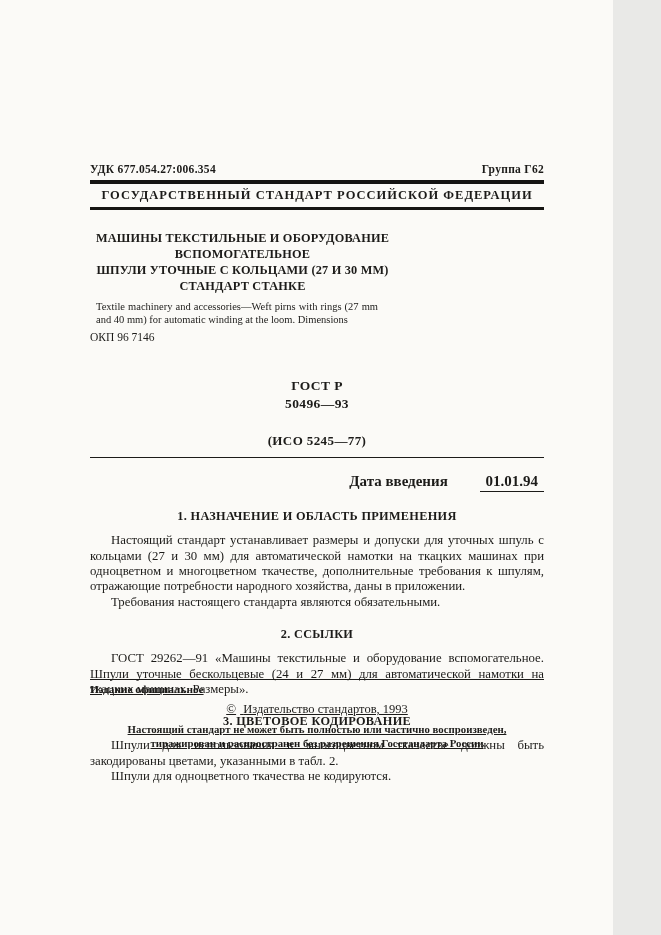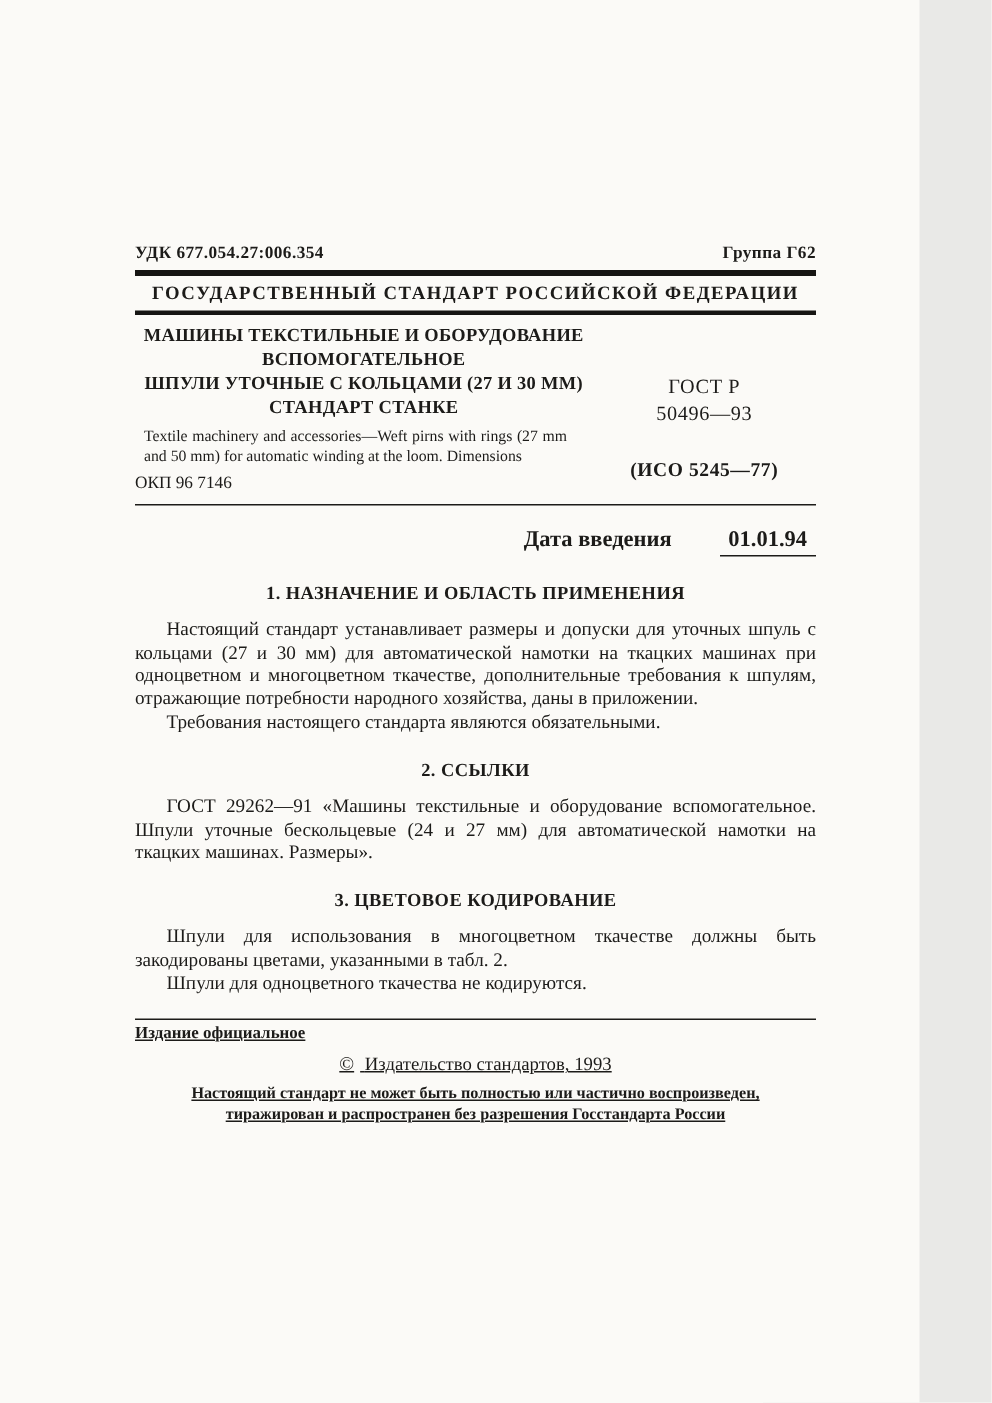--- a/index.html
+++ b/index.html
@@ -29,21 +29,22 @@
   .bar{height:3.5px;background:#161513;margin-top:5px;}
   .bar.b2{margin-top:0;}
   .gosheader{
     text-align:center;
     font-size:12.5px;font-weight:bold;
     letter-spacing:1px;
     padding:4px 0 4px 0;
   }
   .titleblock{
     display:flex;
-    margin-top:5px;
+    margin-top:20px;
+    flex-direction:column;
   }
   .title-left{
     width:305px;
     text-align:center;
   }
   .title-line{
     font-size:12.3px;font-weight:bold;
     line-height:16px;
     letter-spacing:0.2px;
   }
@@ -62,21 +63,21 @@
     font-size:11.5px;
     text-align:left;
     margin-top:5px;
   }
   .title-right{
     flex:1;
     text-align:center;
     padding-top:34px;
   }
   .gost-code{
-    font-size:13.5px;font-weight:normal;line-height:18px;
+    font-size:13.5px;font-weight:bold;line-height:18px;
     letter-spacing:0.4px;
   }
   .iso-code{
     font-size:13px;font-weight:bold;
     margin-top:20px;
     letter-spacing:0.4px;
   }
   .thinrule{height:1.2px;background:#1c1b19;margin-top:8px;}
   .daterow{
     margin-top:15px;
@@ -141,21 +142,21 @@
     <div class="bar"></div>
     <div class="gosheader">ГОСУДАРСТВЕННЫЙ СТАНДАРТ РОССИЙСКОЙ ФЕДЕРАЦИИ</div>
     <div class="bar b2"></div>
 
     <div class="titleblock">
       <div class="title-left">
         <div class="title-line">МАШИНЫ ТЕКСТИЛЬНЫЕ И ОБОРУДОВАНИЕ</div>
         <div class="title-line">ВСПОМОГАТЕЛЬНОЕ</div>
         <div class="title-line">ШПУЛИ УТОЧНЫЕ С КОЛЬЦАМИ (27 И 30 ММ)</div>
         <div class="title-line">СТАНДАРТ СТАНКЕ</div>
-        <div class="english">Textile machinery and accessories—Weft pirns with rings (27 mm and 50 mm) for automatic winding at the loom. Dimensions</div>
+        <div class="english">Textile machinery and accessories—Weft pirns with rings (27 mm and 40 mm) for automatic winding at the loom. Dimensions</div>
         <div class="okp">ОКП 96 7146</div>
       </div>
       <div class="title-right">
         <div class="gost-code">
           <div>ГОСТ Р</div>
           <div>50496—93</div>
         </div>
         <div class="iso-code">(ИСО 5245—77)</div>
       </div>
     </div>

